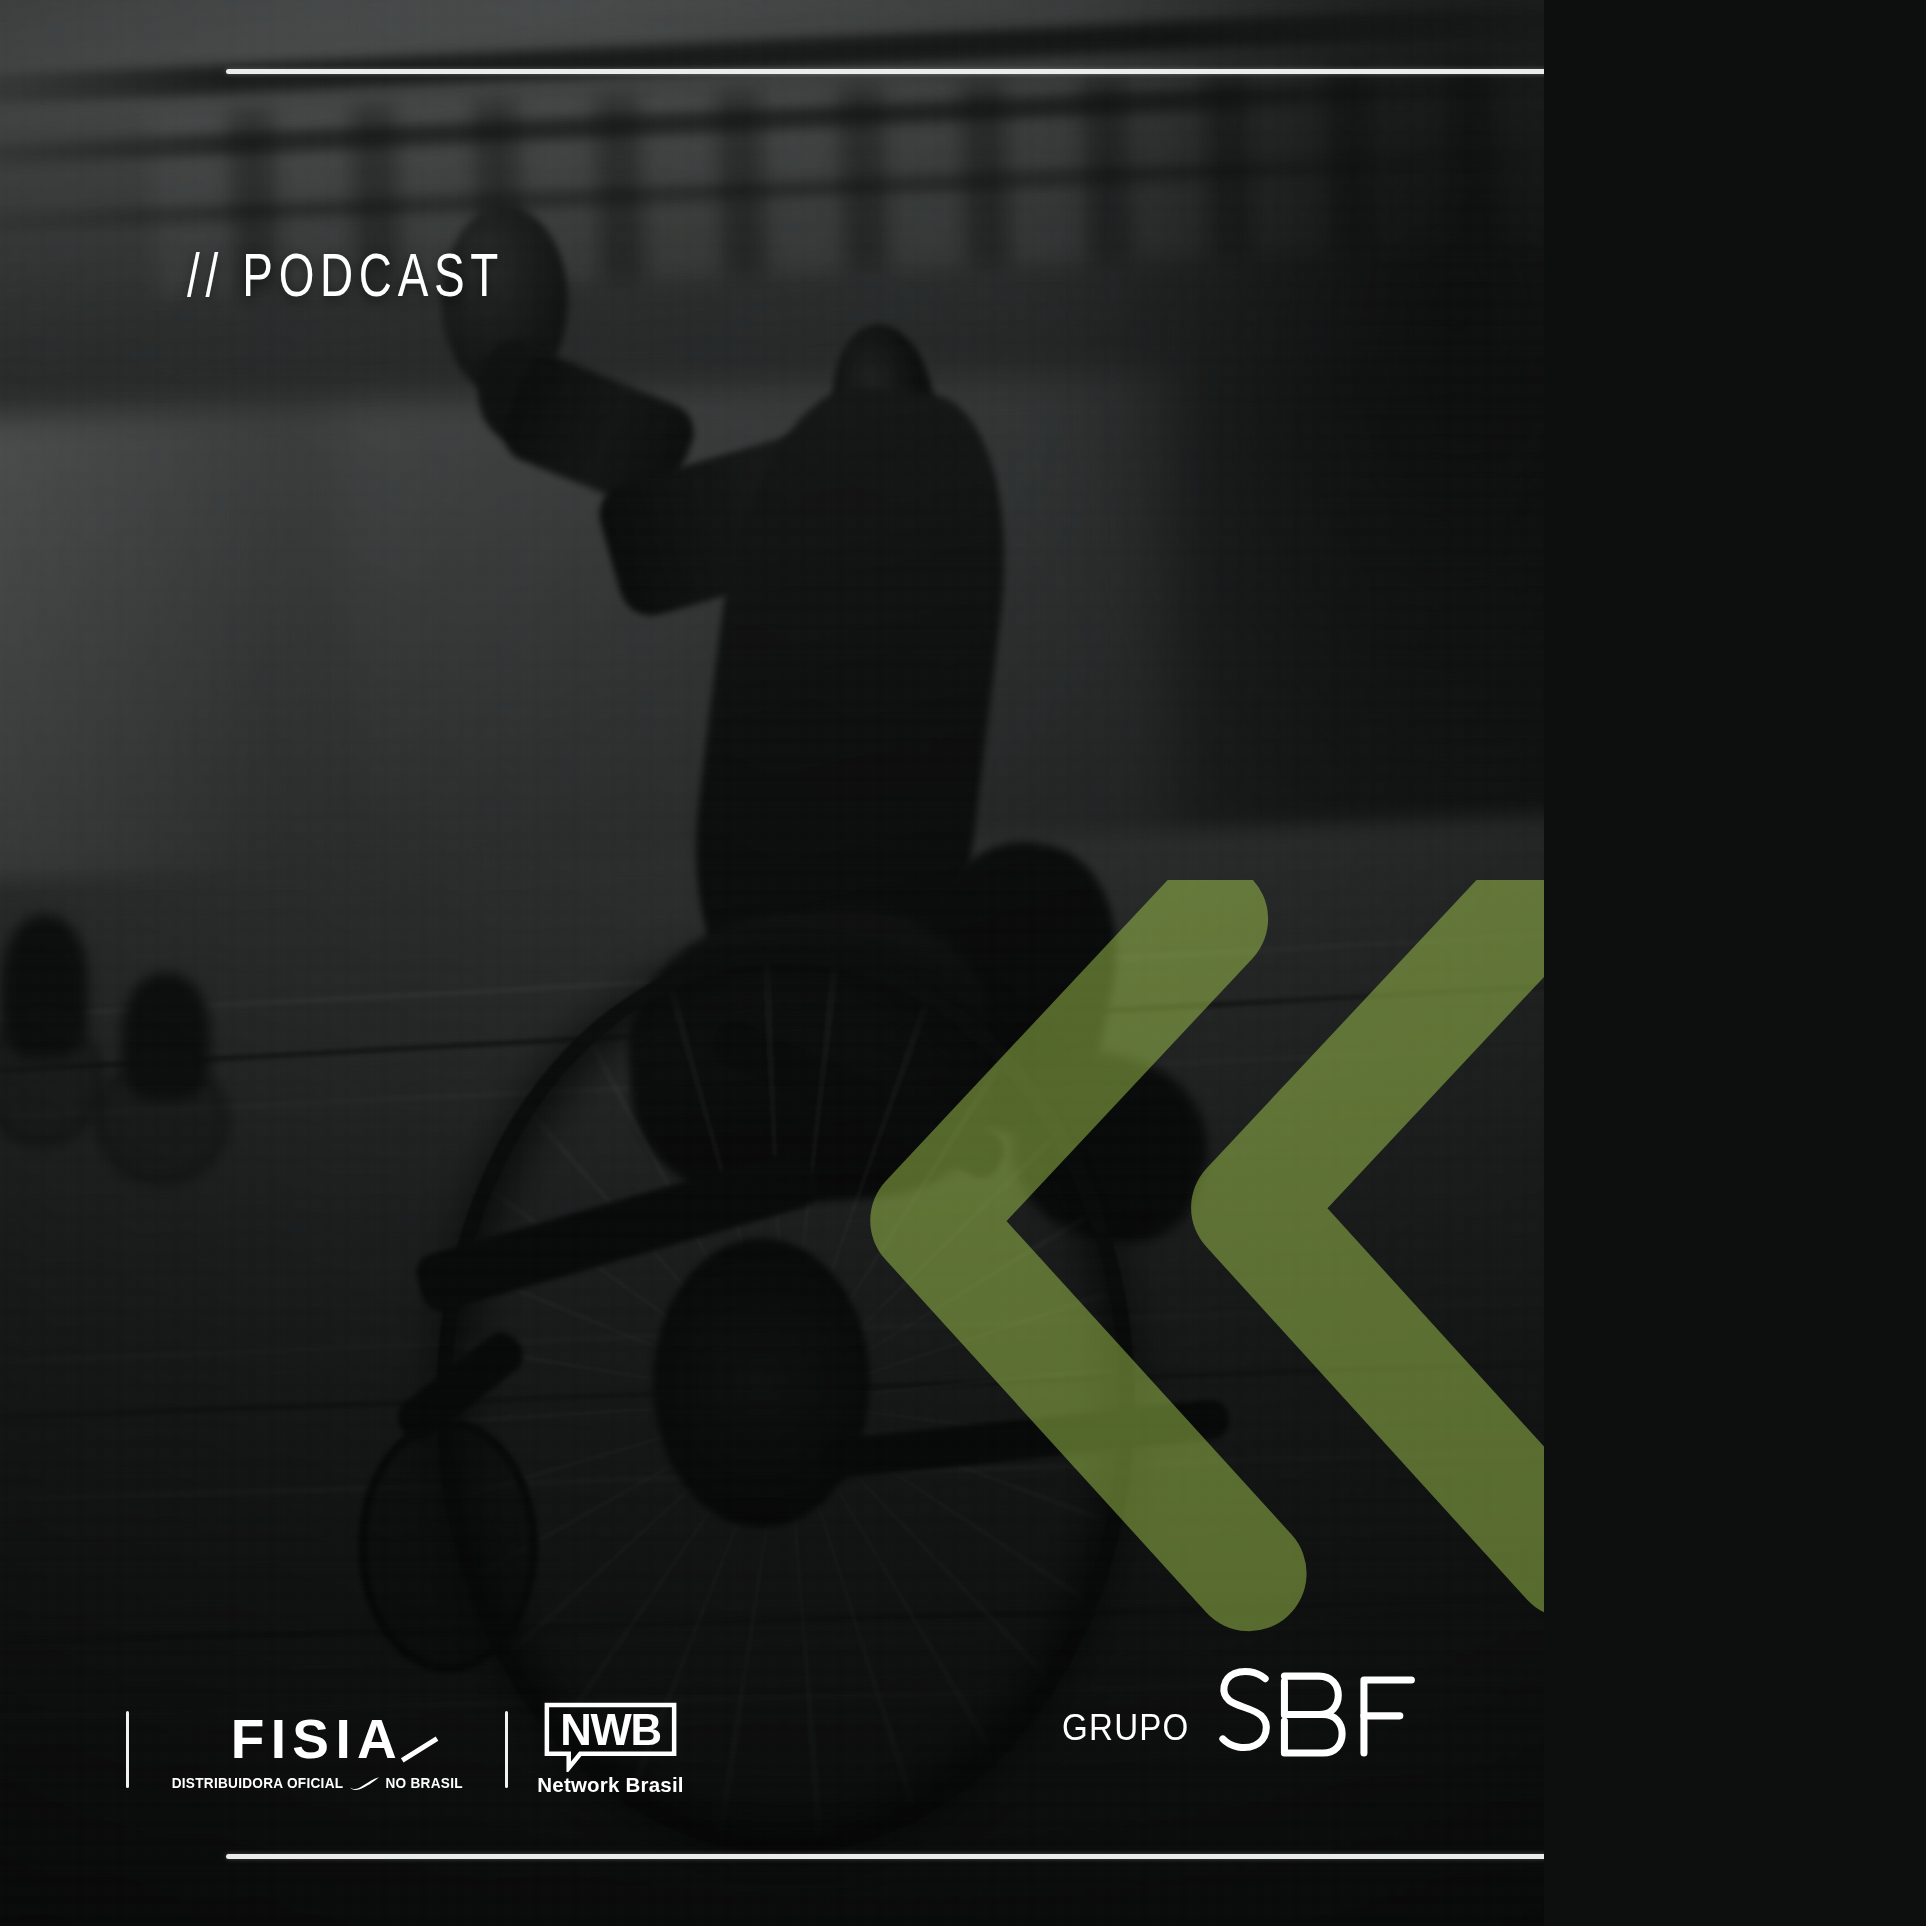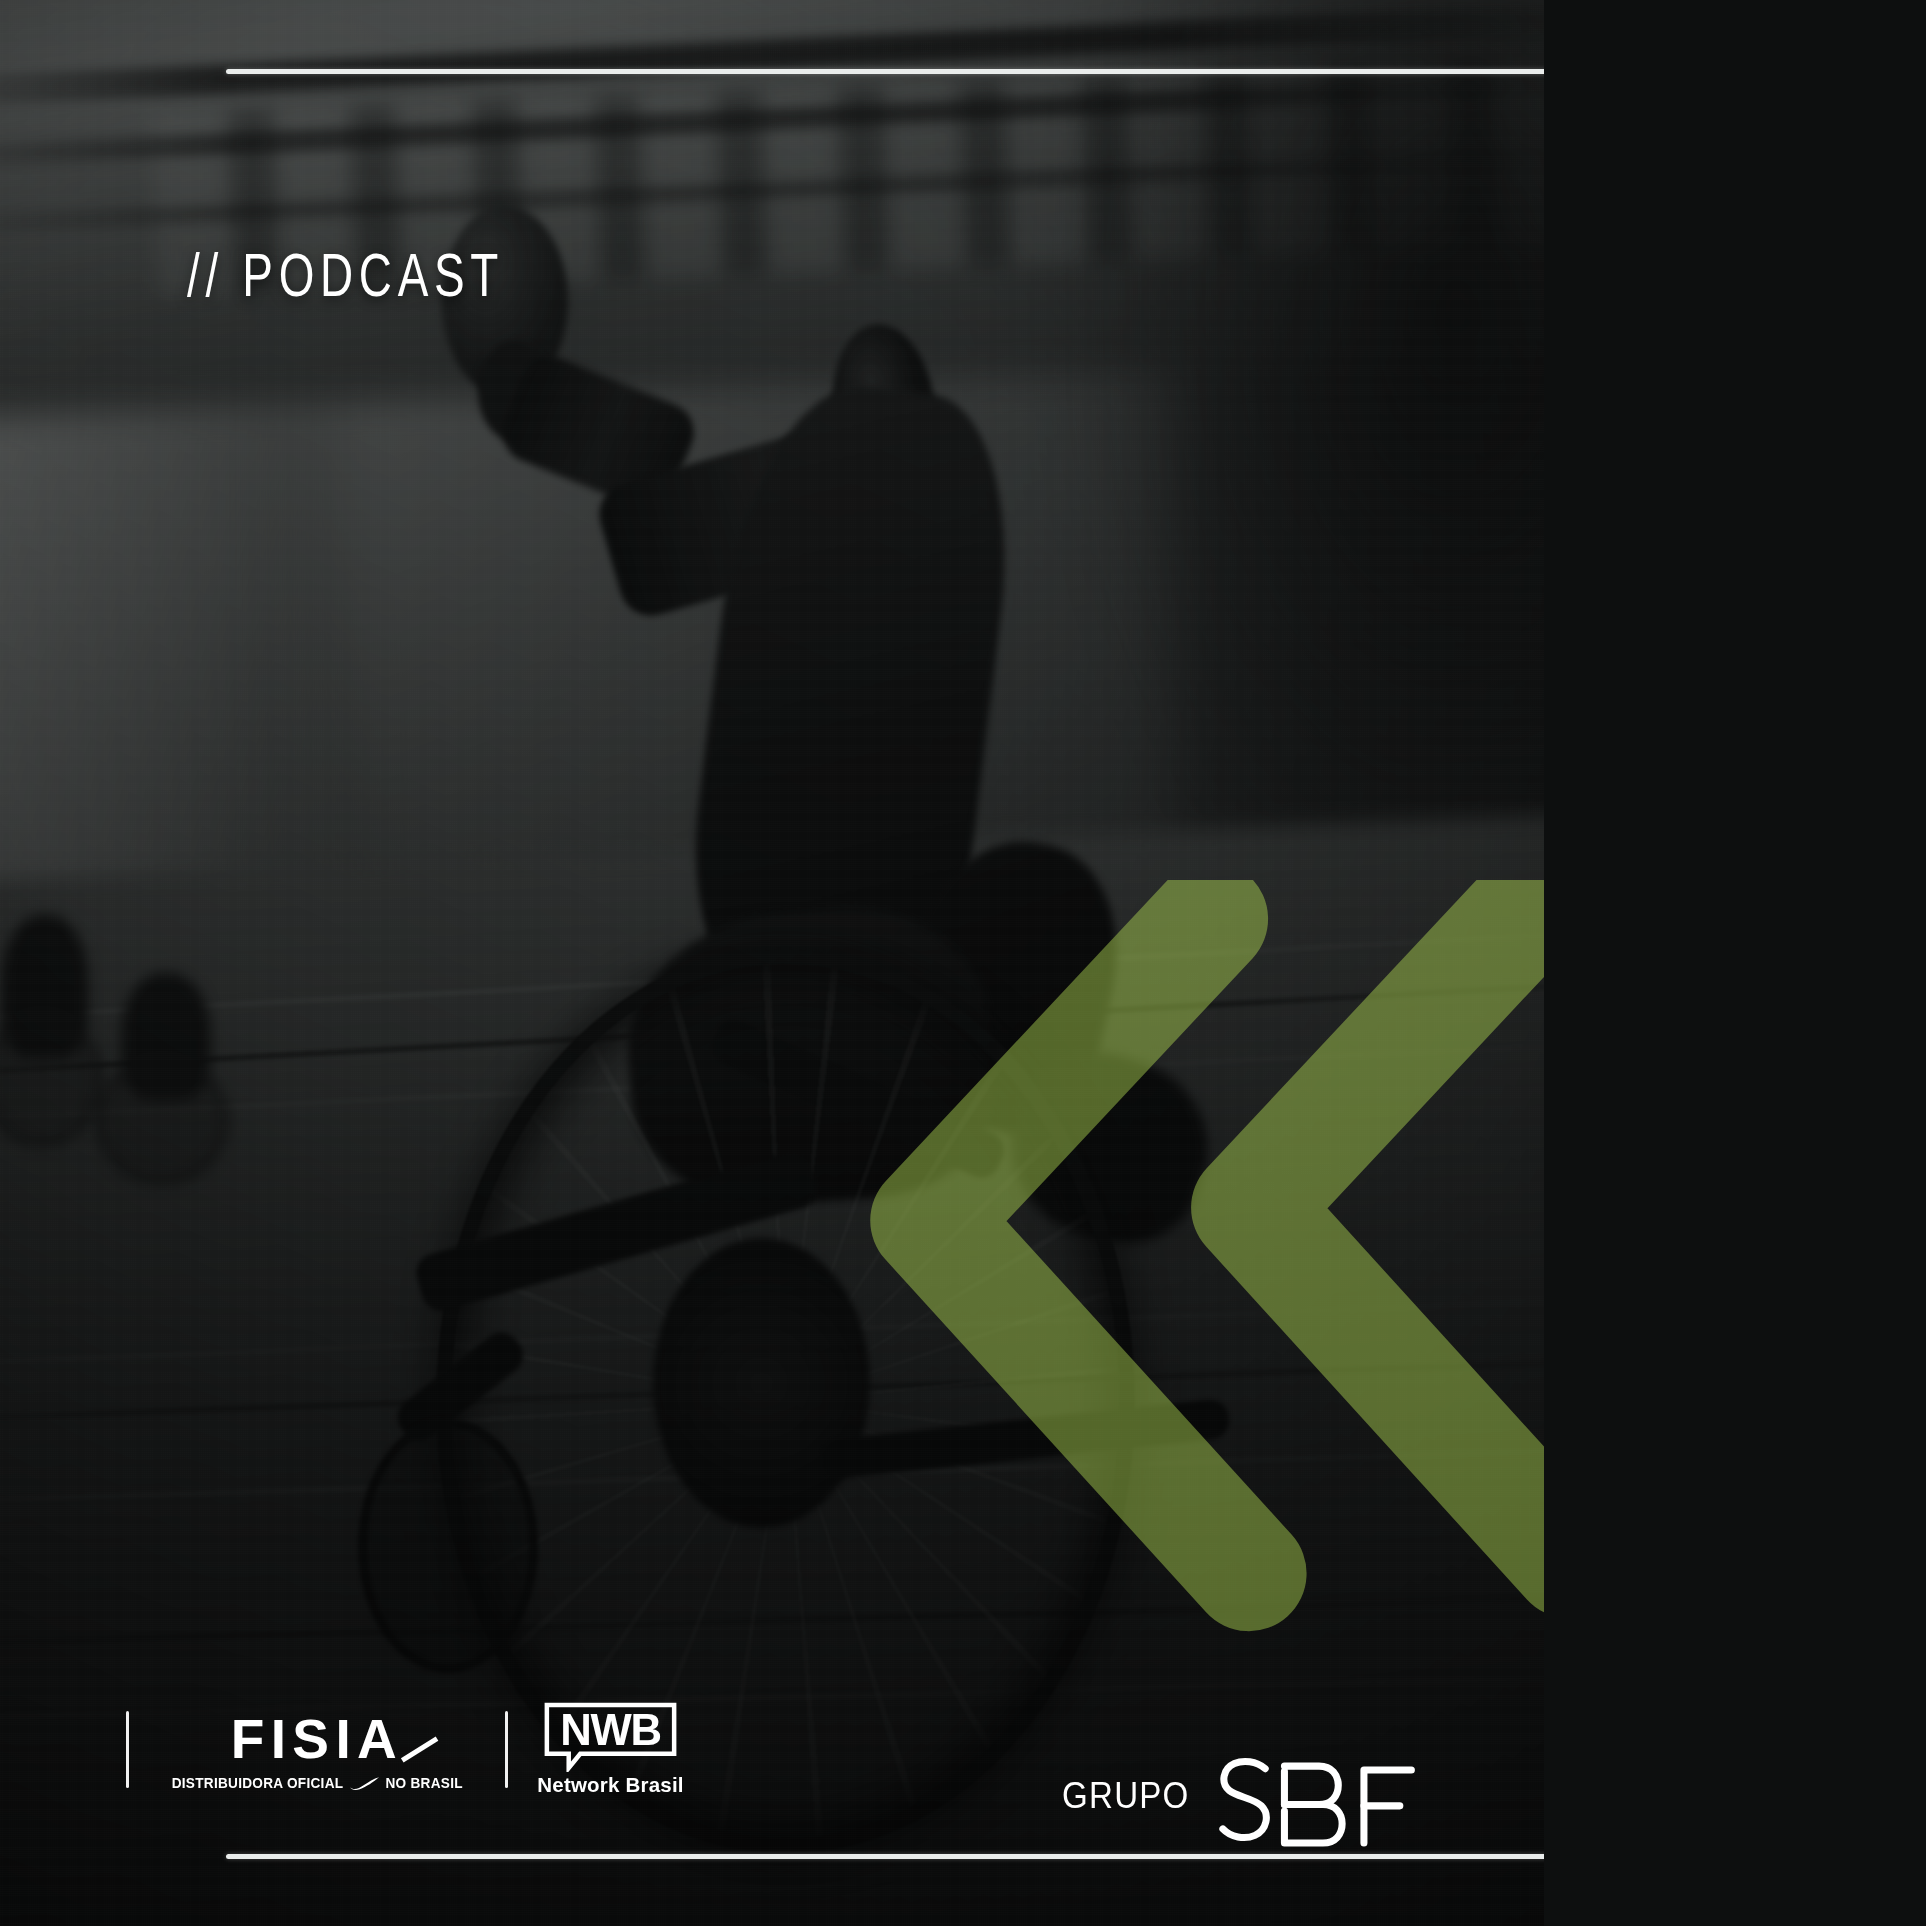--- a/index.html
+++ b/index.html
@@ -302,22 +302,22 @@
   .nwb{display:flex;flex-direction:column;align-items:center;gap:1.3px;}
   .nwb-badge{position:relative;}
   .nwb-badge svg{display:block;}
   .nwb-sub{
     color:#fff;font-size:20.5px;font-weight:700;
     font-family:"Liberation Sans", sans-serif;letter-spacing:0.2px;white-space:nowrap;
   }
 
   
   .grupo-sbf{
-    position:absolute;right:126px;top:1752px;
-    display:flex;align-items:center;gap:16.7px;
+    position:absolute;right:126px;top:1662px;
+    display:flex;align-items:flex-end;gap:16.7px;
   }
   .grupo-word{
     color:#fff;font-size:36px;font-weight:400;letter-spacing:1.3px;
     font-family:"Liberation Sans", sans-serif;
     transform:scaleX(.92);transform-origin:right bottom;
     padding-bottom:22px;white-space:nowrap;
   }
   .sbf-mark{width:212px;height:109px;display:block;}
 </style>
 </head>

